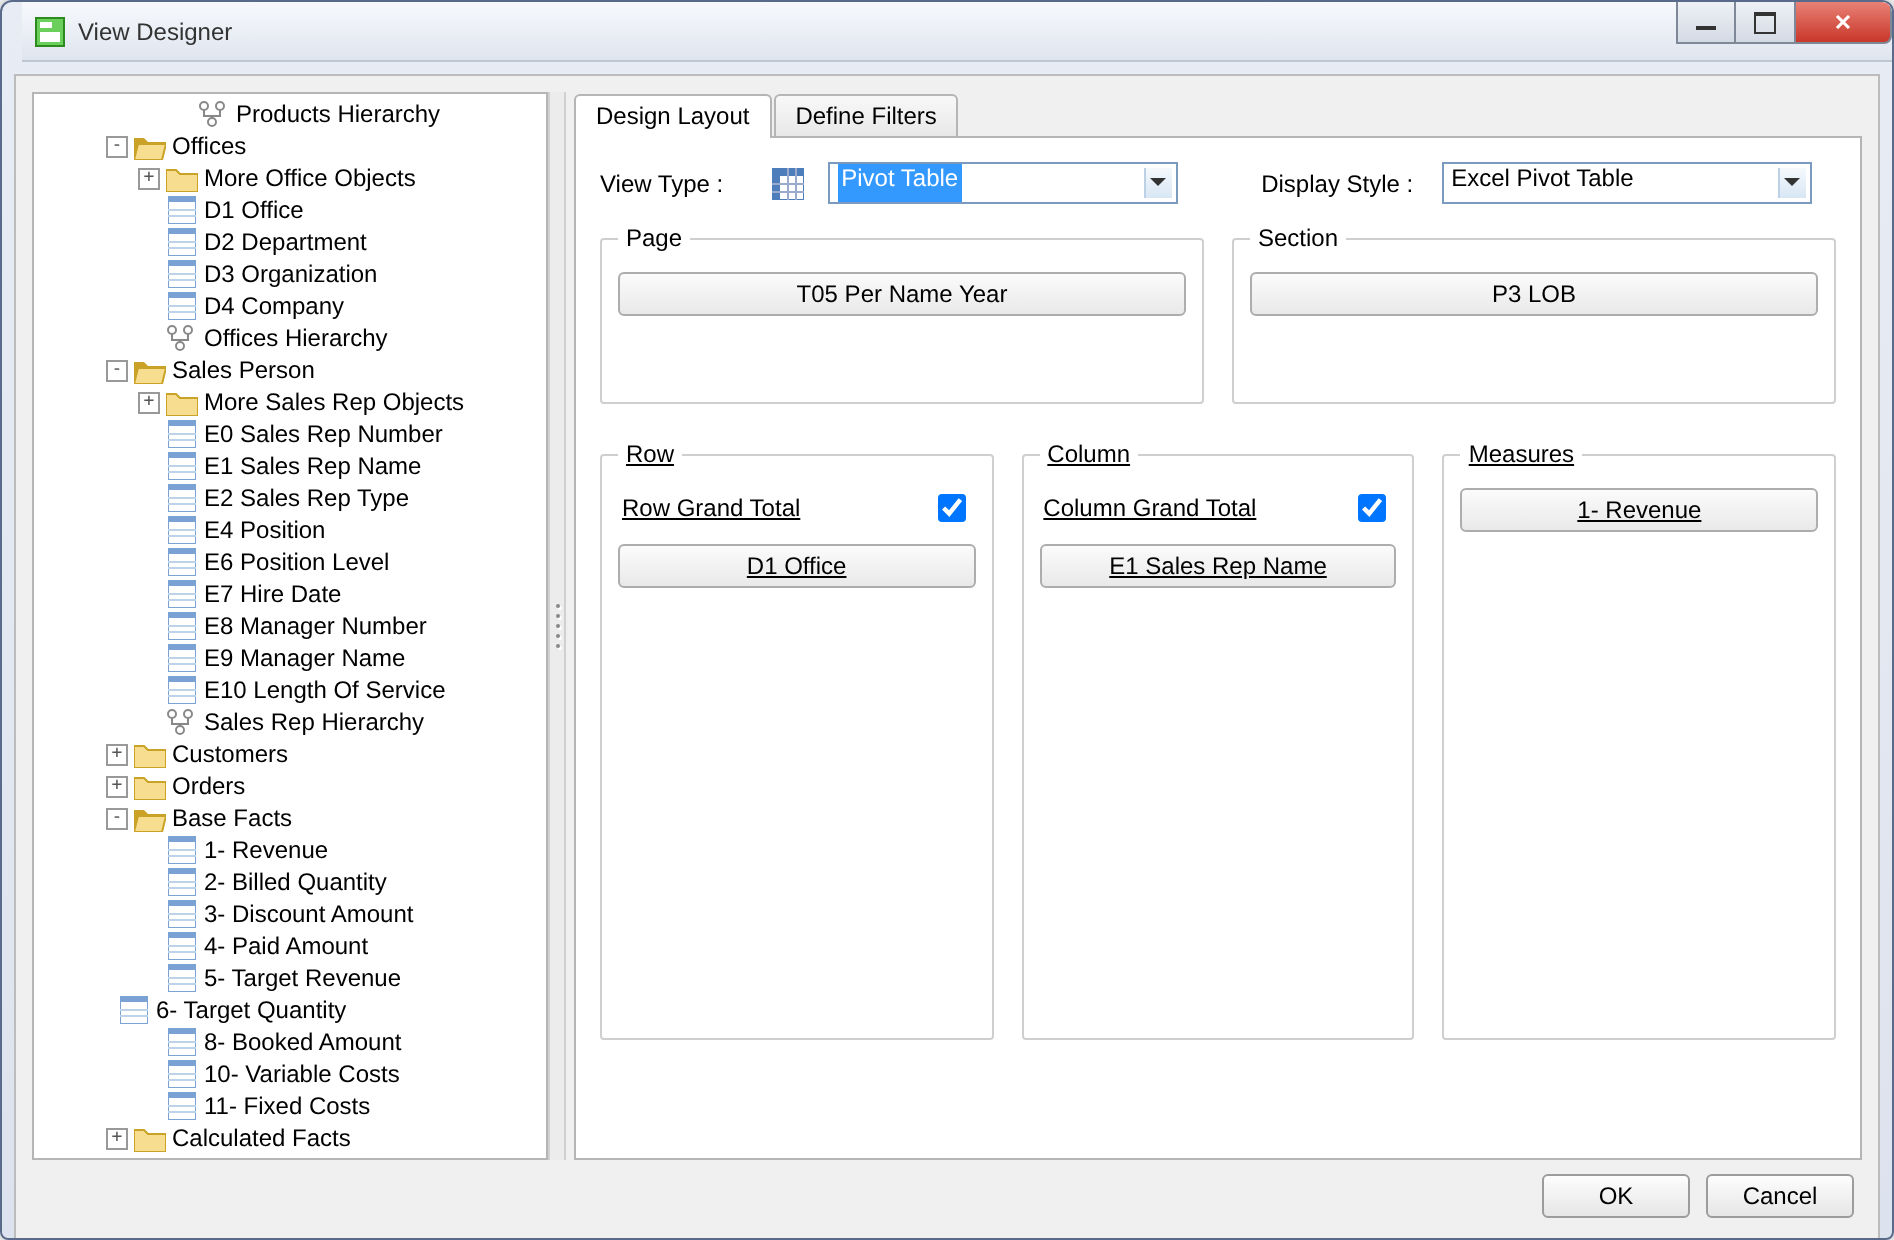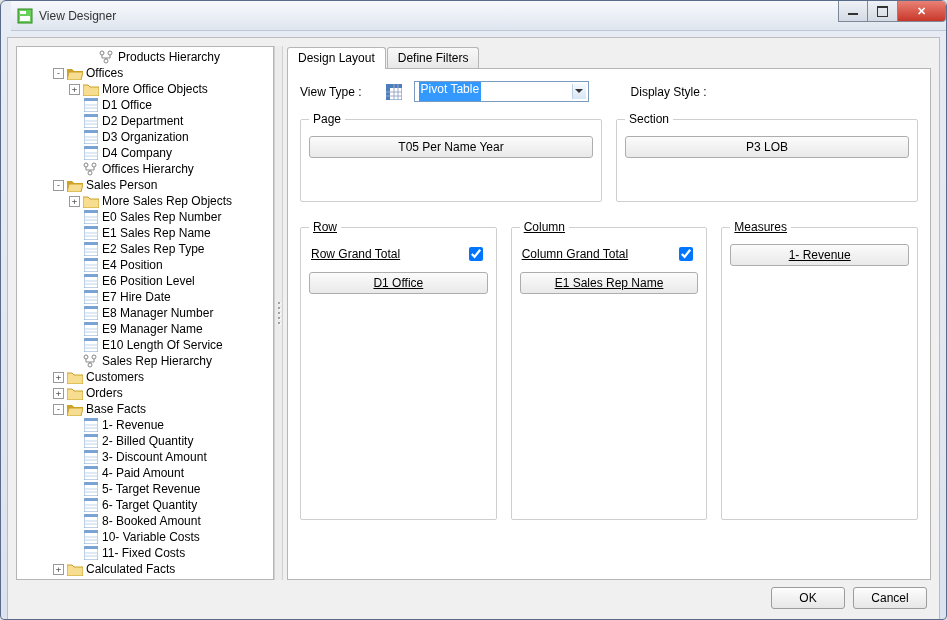--- a/index.html
+++ b/index.html
@@ -484,21 +484,21 @@
               <span class="nicon">
                 <svg width="14" height="14">
                   <rect x="0" y="0" width="14" height="14" fill="#fff" stroke="#7aa2d4"></rect>
                   <rect x="0" y="0" width="14" height="3" fill="#7aa2d4"></rect>
                   <line x1="0" y1="7" x2="14" y2="7" stroke="#bcd3ea"></line>
                   <line x1="0" y1="10" x2="14" y2="10" stroke="#bcd3ea"></line>
                 </svg>
               </span>
               <span class="nlabel">5- Target Revenue</span>
             </div>
-            <div class="node" style="padding-left:52px">
+            <div class="node" style="padding-left:28px">
               <span class="toggle blank"></span>
               <span class="nicon">
                 <svg width="14" height="14">
                   <rect x="0" y="0" width="14" height="14" fill="#fff" stroke="#7aa2d4"></rect>
                   <rect x="0" y="0" width="14" height="3" fill="#7aa2d4"></rect>
                   <line x1="0" y1="7" x2="14" y2="7" stroke="#bcd3ea"></line>
                   <line x1="0" y1="10" x2="14" y2="10" stroke="#bcd3ea"></line>
                 </svg>
               </span>
               <span class="nlabel">6- Target Quantity</span>
@@ -580,20 +580,24 @@
                   <line x1="0" y1="8" x2="16" y2="8" stroke="#9ac"></line>
                   <line x1="0" y1="12" x2="16" y2="12" stroke="#9ac"></line>
                 </svg>
             </span>
             <div class="combo viewtype">
               <span class="sel">Pivot Table</span>
               <span class="arrow"></span>
             </div>
             <span style="width:30px;"></span>
             <span class="lbl">Display Style :</span>
+            <div class="combo displaystyle" style="margin-left:8px;">
+              <span class="plain">Excel Pivot Table</span>
+              <span class="arrow"></span>
+            </div>
           </div>
 
           <div class="cols">
             <fieldset class="group half pagegrp">
               <legend>Page</legend>
               <span class="zonebtn">T05 Per Name Year</span>
             </fieldset>
             <fieldset class="group half sectiongrp">
               <legend>Section</legend>
               <span class="zonebtn">P3  LOB</span>

